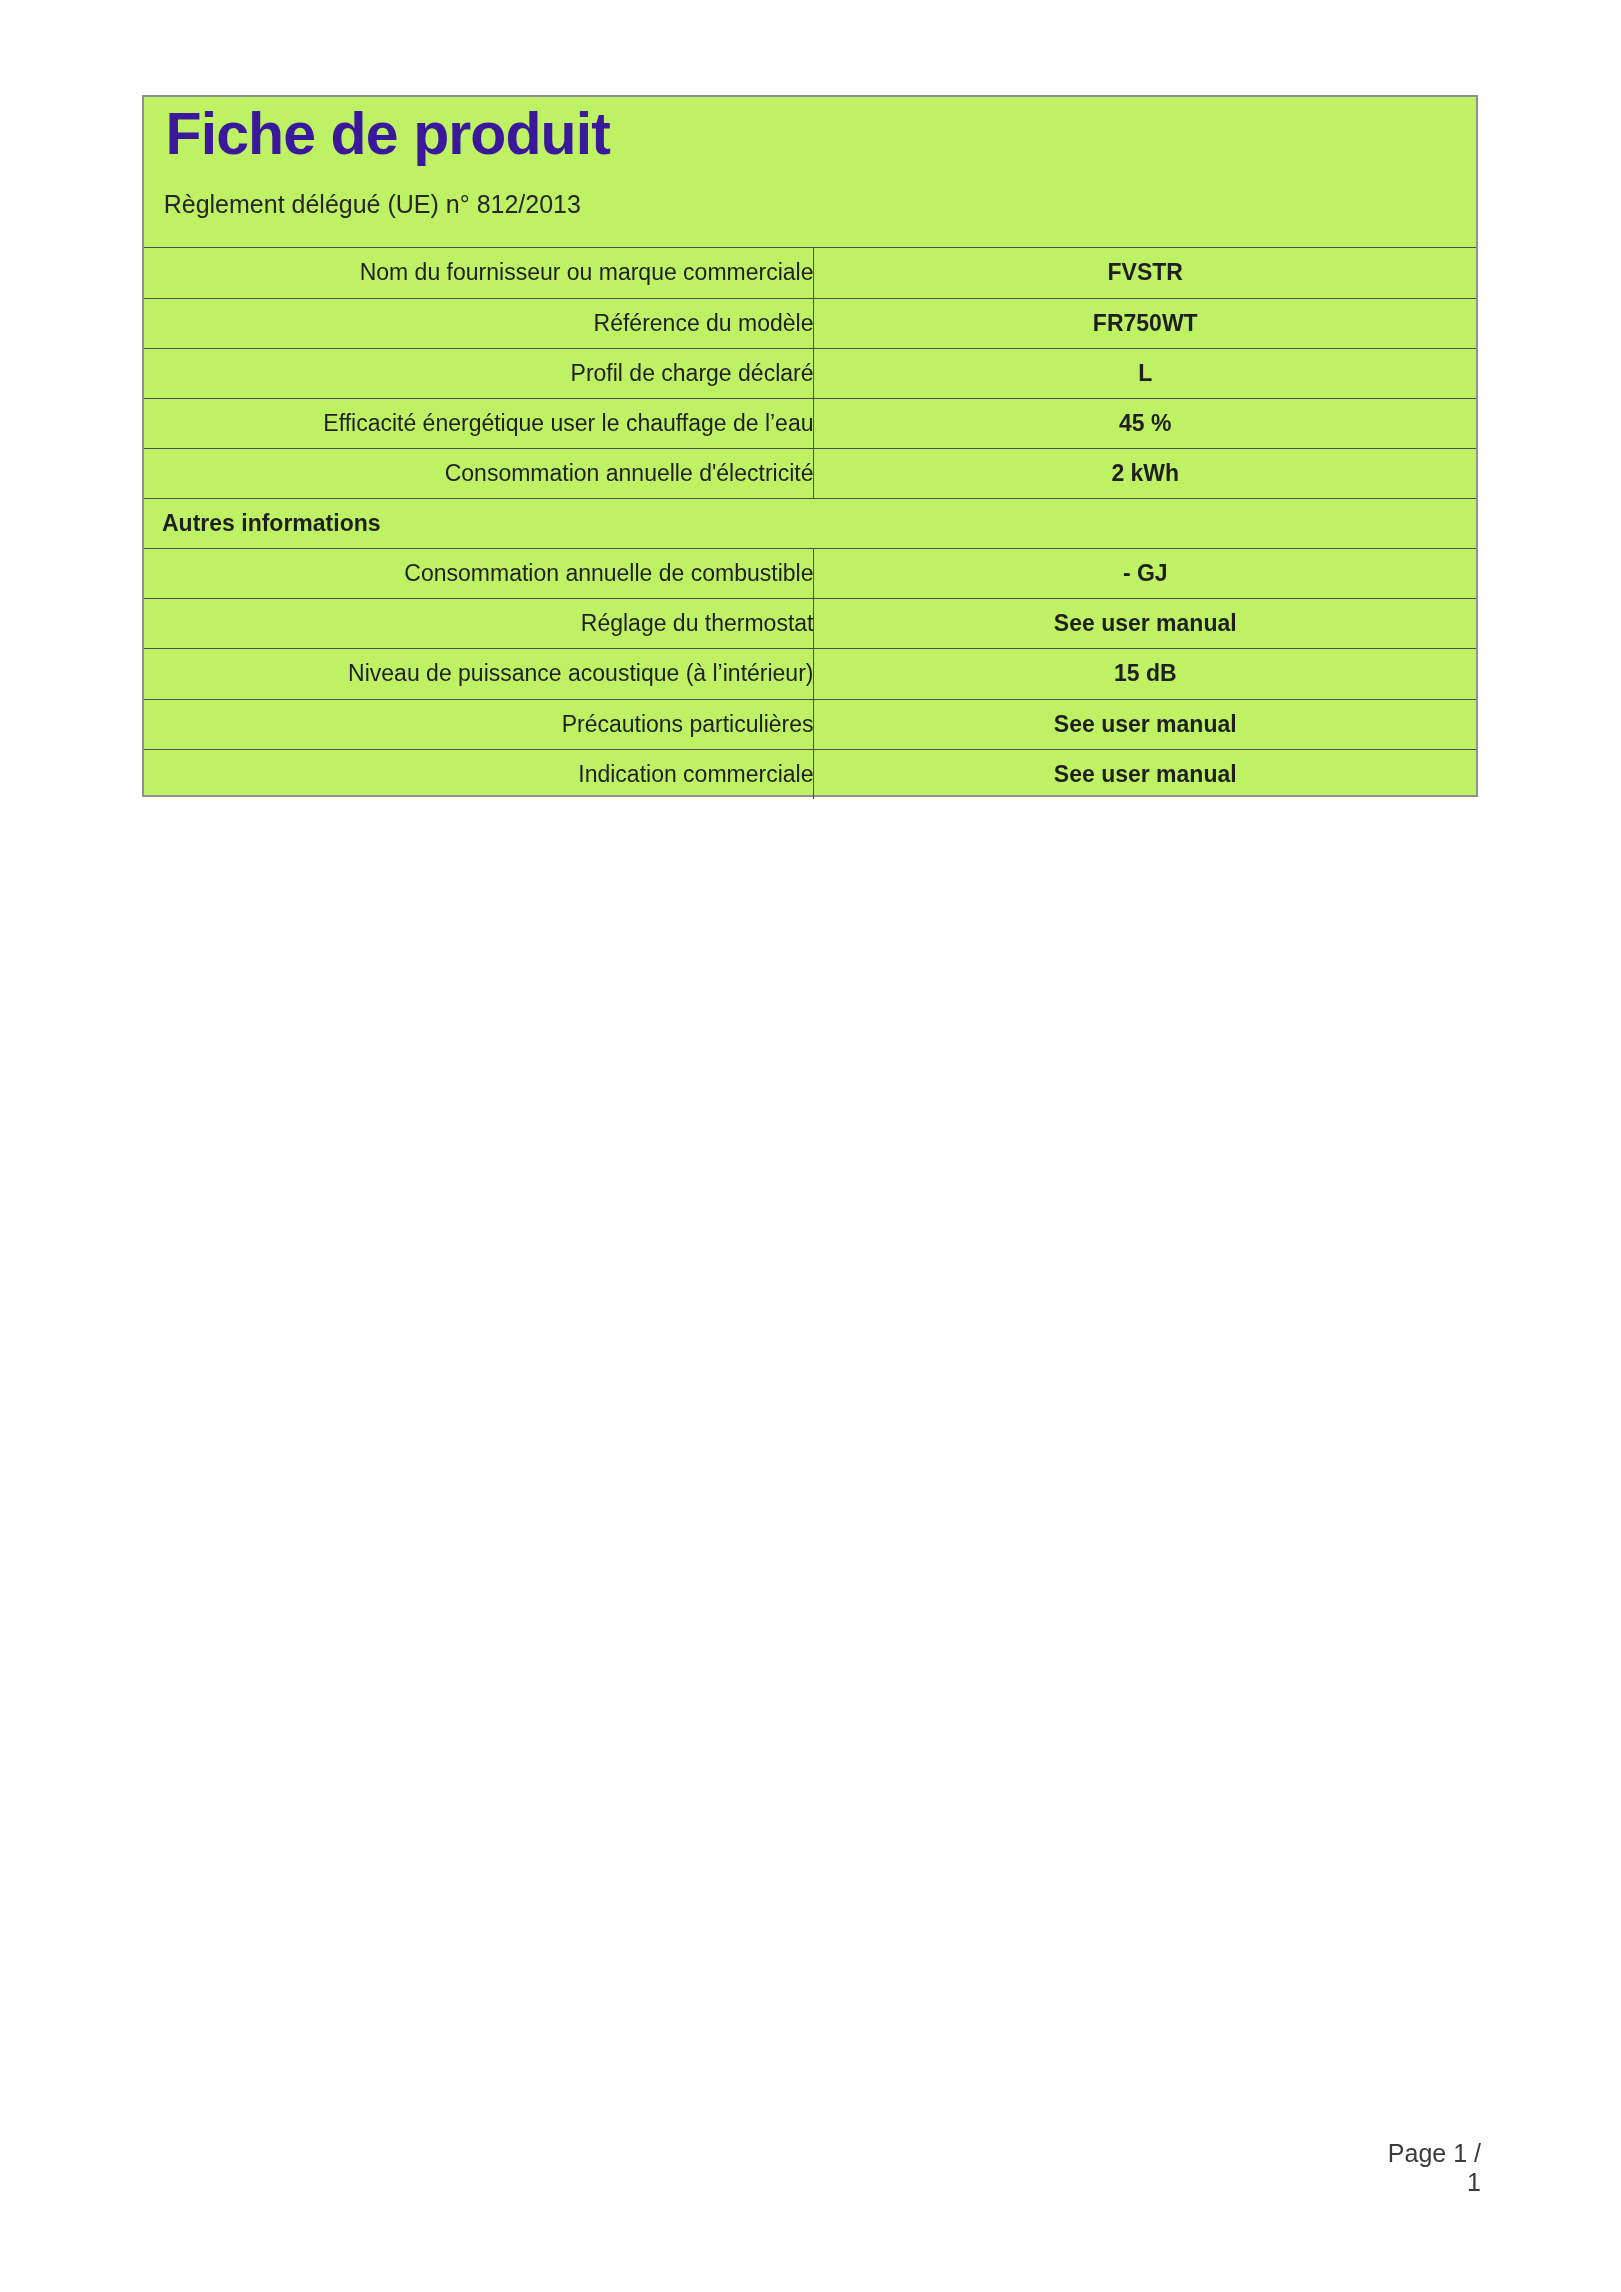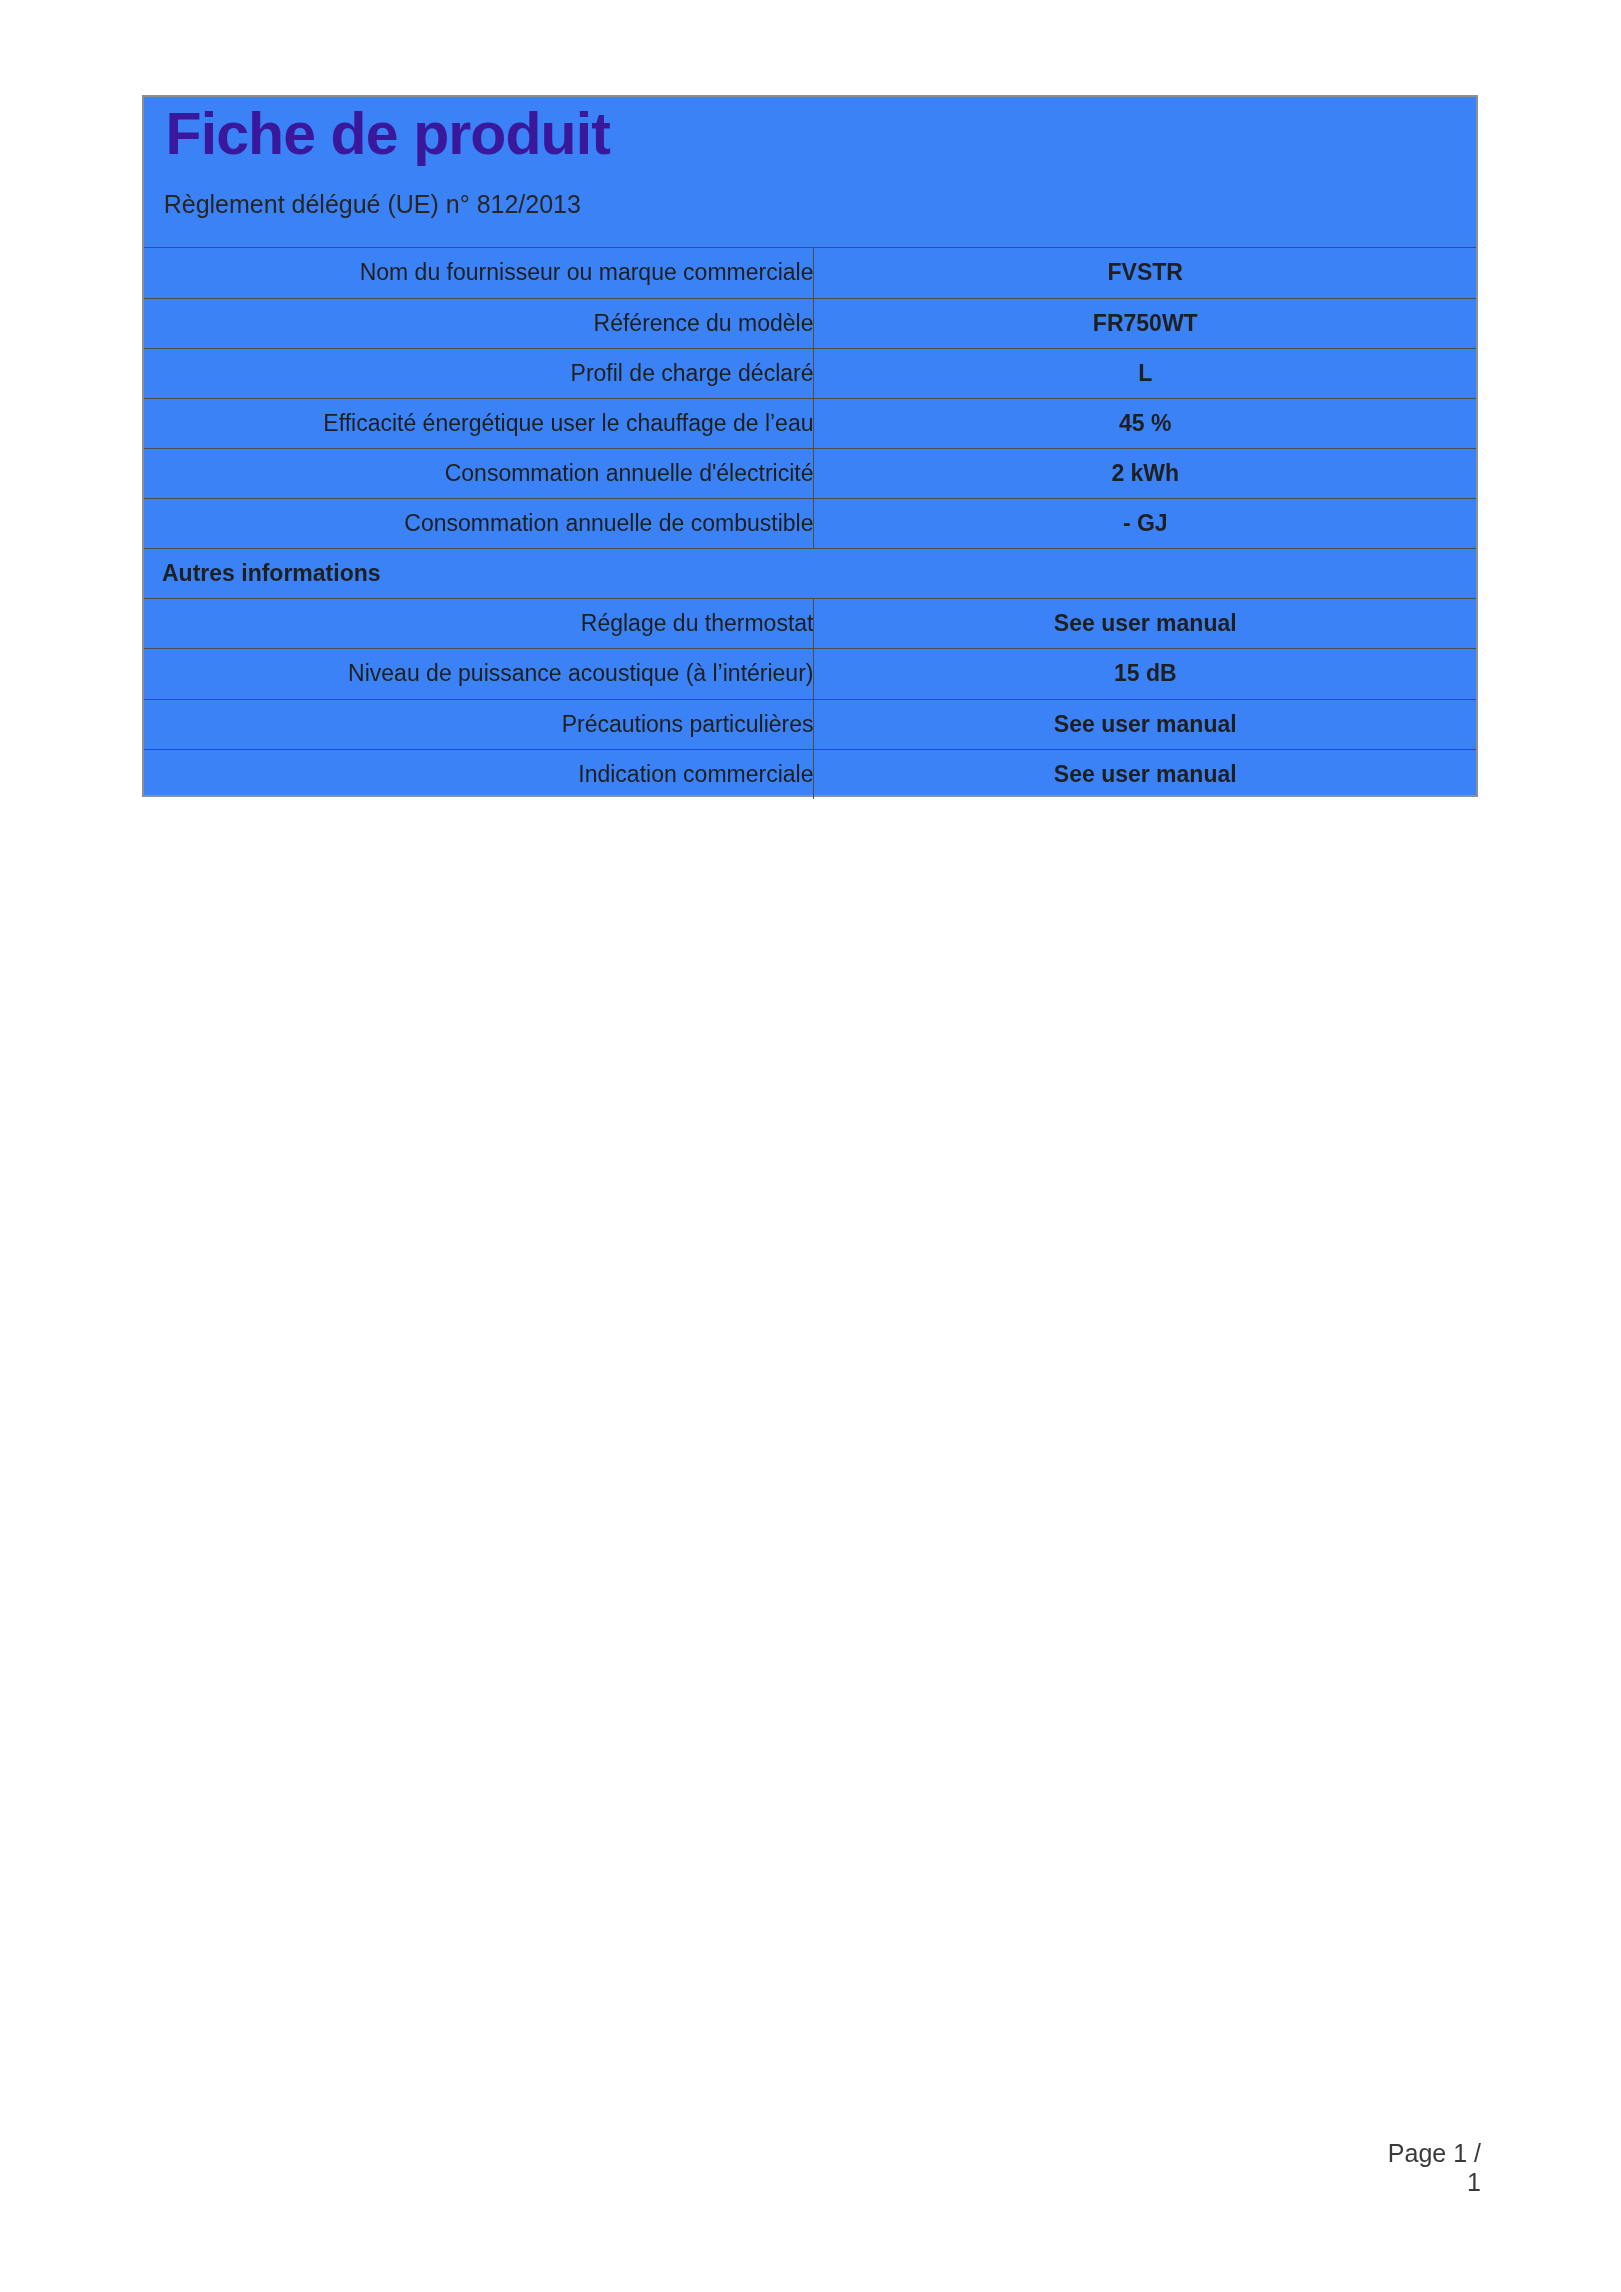--- a/index.html
+++ b/index.html
@@ -12,21 +12,21 @@
   *{margin:0;padding:0;box-sizing:border-box;}
   html,body{background:#ffffff;}
   body{
     width:1622px;height:2293px;position:relative;overflow:hidden;
     font-family:"Liberation Sans", sans-serif;
     color:var(--text_color);
   }
   .sheet{
     position:absolute;left:142px;top:95px;width:1336px;height:702px;
     border:2.7px solid var(--outer_border_color);
-    background:#3b82f6;
+    background:#bef264;
   }
   .sheet-header{height:145px;}
   .doc-title{
     margin:5.4px 0 0 21.5px;
     font-size:59px;line-height:1.1;font-weight:bold;
     color:var(--title_color);
     letter-spacing:-0.9px;
   }
   .doc-subtitle{
     margin:21.5px 0 0 19.7px;
@@ -88,25 +88,25 @@
       </tr>
       <tr>
         <td class="label-cell">Efficacité énergétique user le chauffage de l’eau</td>
         <td class="value-cell">45 %</td>
       </tr>
       <tr>
         <td class="label-cell">Consommation annuelle d'électricité</td>
         <td class="value-cell">2 kWh</td>
       </tr>
       <tr>
+        <td class="section-cell" colspan="2">Autres informations</td>
+      </tr>
+      <tr>
         <td class="label-cell">Consommation annuelle de combustible</td>
         <td class="value-cell">- GJ</td>
-      </tr>
-      <tr>
-        <td class="section-cell" colspan="2">Autres informations</td>
       </tr>
       <tr>
         <td class="label-cell">Réglage du thermostat</td>
         <td class="value-cell">See user manual</td>
       </tr>
       <tr>
         <td class="label-cell">Niveau de puissance acoustique (à l’intérieur)</td>
         <td class="value-cell">15 dB</td>
       </tr>
       <tr>

